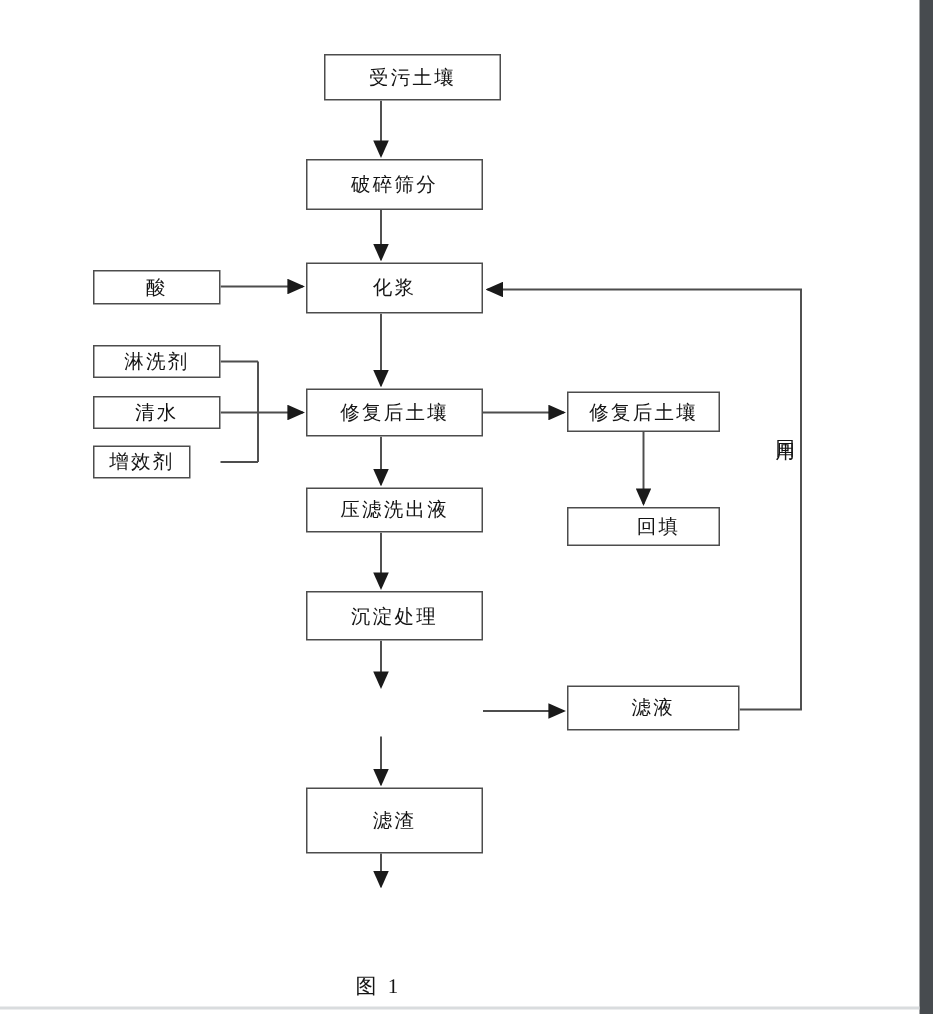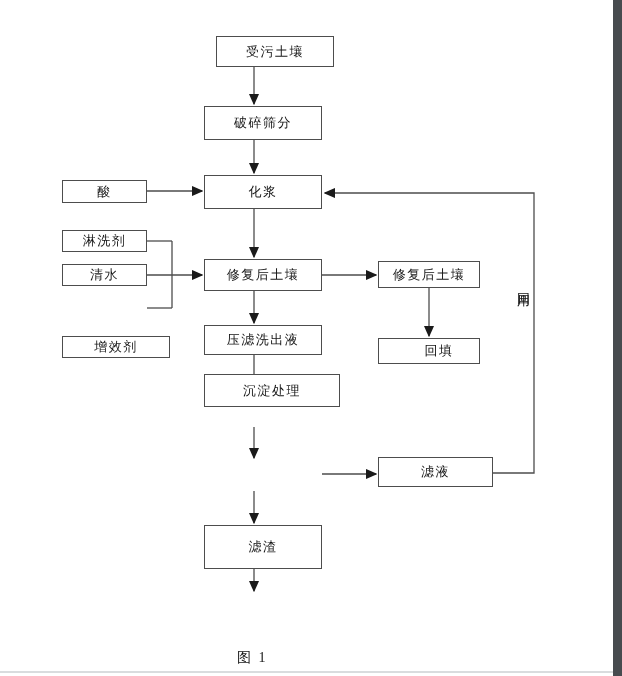--- a/index.html
+++ b/index.html
@@ -86,21 +86,21 @@
   <div class="reuse-label">回用</div>
   <div class="caption">图 1</div>
   <div class="page-edge-bar"></div>
   <div class="page-bottom-rule"></div>
 <div class="node" style="left: 204px; top: 36px; width: 118px; height: 31px; margin-left: 12px;">受污土壤</div>
     <div class="node" style="left: 204px; top: 106px; width: 118px; height: 34px;">破碎筛分</div>
     <div class="node" style="left: 204px; top: 175px; width: 118px; height: 34px;">化浆</div>
     <div class="node" style="left: 62px; top: 180px; width: 85px; height: 23px;">酸</div>
     <div class="node" style="left: 62px; top: 230px; width: 85px; height: 22px;">淋洗剂</div>
     <div class="node" style="left: 62px; top: 264px; width: 85px; height: 22px;">清水</div>
-    <div class="node" style="left: 62px; top: 297px; width: 108px; height: 22px; margin-top: 39px;">增效剂</div>
+    <div class="node" style="left: 62px; top: 297px; width: 65px; height: 22px;">增效剂</div>
     <div class="node" style="left: 204px; top: 259px; width: 118px; height: 32px;">修复后土壤</div>
     <div class="node" style="left: 378px; top: 261px; width: 102px; height: 27px;">修复后土壤</div>
     <div class="node" style="left: 378px; top: 338px; width: 102px; height: 26px; padding-left: 20px;">回填</div>
     <div class="node" style="left: 204px; top: 325px; width: 118px; height: 30px;">压滤洗出液</div>
-    <div class="node" style="left: 204px; top: 374px; width: 136px; height: 33px;">沉淀处理</div>
+    <div class="node" style="left: 204px; top: 394px; width: 118px; height: 33px;">沉淀处理</div>
     <div class="node" style="left: 378px; top: 457px; width: 115px; height: 30px;">滤液</div>
     <div class="node" style="left: 204px; top: 525px; width: 118px; height: 44px;">滤渣</div>
   </div>
 
 </body></html>

